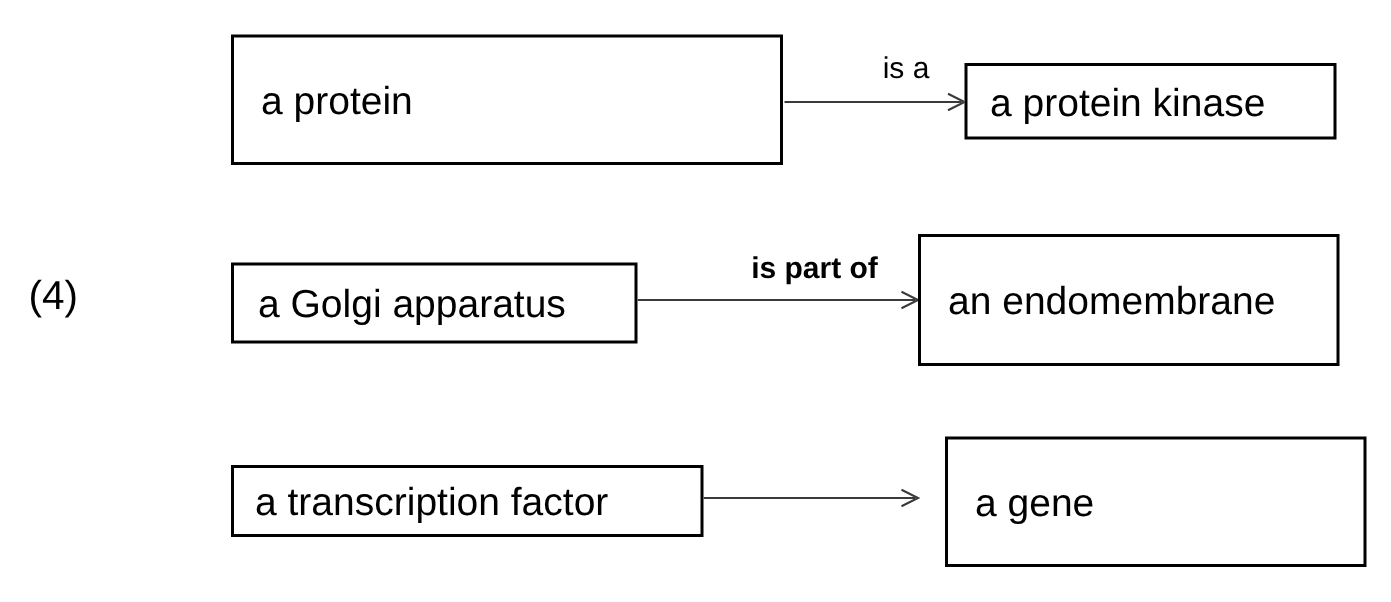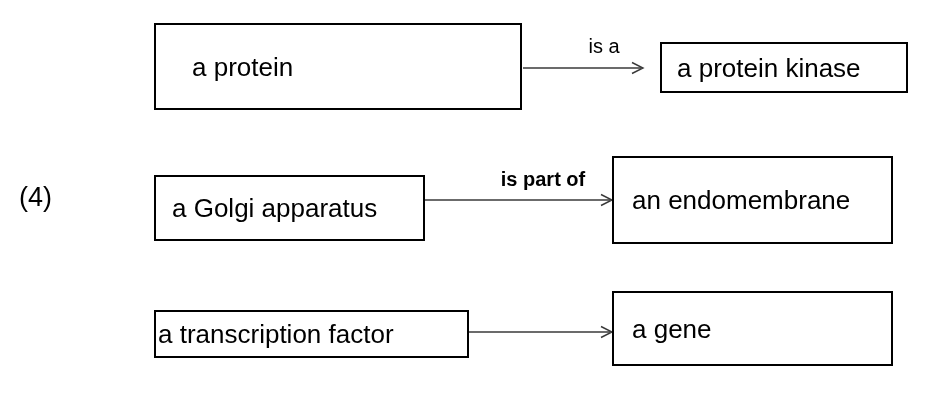--- a/index.html
+++ b/index.html
@@ -75,36 +75,36 @@
     <g>
       <line x1="425" y1="200" x2="610" y2="200"></line>
       <path d="M 601 194.5 L 612 200 L 601 205.5"></path>
     </g>
     <g>
       <line x1="469" y1="332" x2="610" y2="332"></line>
       <path d="M 601 326.5 L 612 332 L 601 337.5"></path>
     </g>
   </svg>
 
-  <div class="concept-box" style="left:154px; top:23px; width:368px; height:87px; padding-left:28px;">
+  <div class="concept-box" style="left:154px; top:23px; width:368px; height:87px; padding-left:10px;">
     <div class="line" style="padding-left:8px;">a protein</div>
   </div>
   <div class="relation-label" style="left:484px; top:33px;">is a</div>
-  <div class="concept-box" style="left:643px; top:42px; width:248px; height:51px; padding-left:15px;margin-left:17px;">
+  <div class="concept-box" style="left:643px; top:42px; width:248px; height:51px; padding-left:15px;">
     <div class="line">a protein kinase</div>
   </div>
 
-  <div class="concept-box" style="left:154px; top:175px; width:271px; height:66px; padding-left:16px;">
+  <div class="concept-box" style="left:154px; top:175px; width:271px; height:54px; padding-left:16px;">
     <div class="line">a Golgi apparatus</div>
   </div>
   <div class="relation-label" style="left:423px; top:166px;font-weight:bold;">is part of</div>
   <div class="concept-box" style="left:612px; top:156px; width:281px; height:88px; padding-left:10px;">
     <div class="line" style="padding-left:8px;">an endomembrane</div>
   </div>
 
-  <div class="concept-box" style="left:154px; top:310px; width:315px; height:48px; padding-left:2px;">
+  <div class="concept-box" style="left:154px; top:310px; width:315px; height:48px; padding-left:14px;">
     <div class="line">a transcription factor</div>
   </div>
-  <div class="concept-box" style="left:612px; top:291px; width:281px; height:75px; padding-left:10px;">
+  <div class="concept-box" style="left:630px; top:291px; width:281px; height:87px; padding-left:10px;">
     <div class="line" style="padding-left:8px;">a gene</div>
   </div>
 
 </div>
 
 </body></html>

